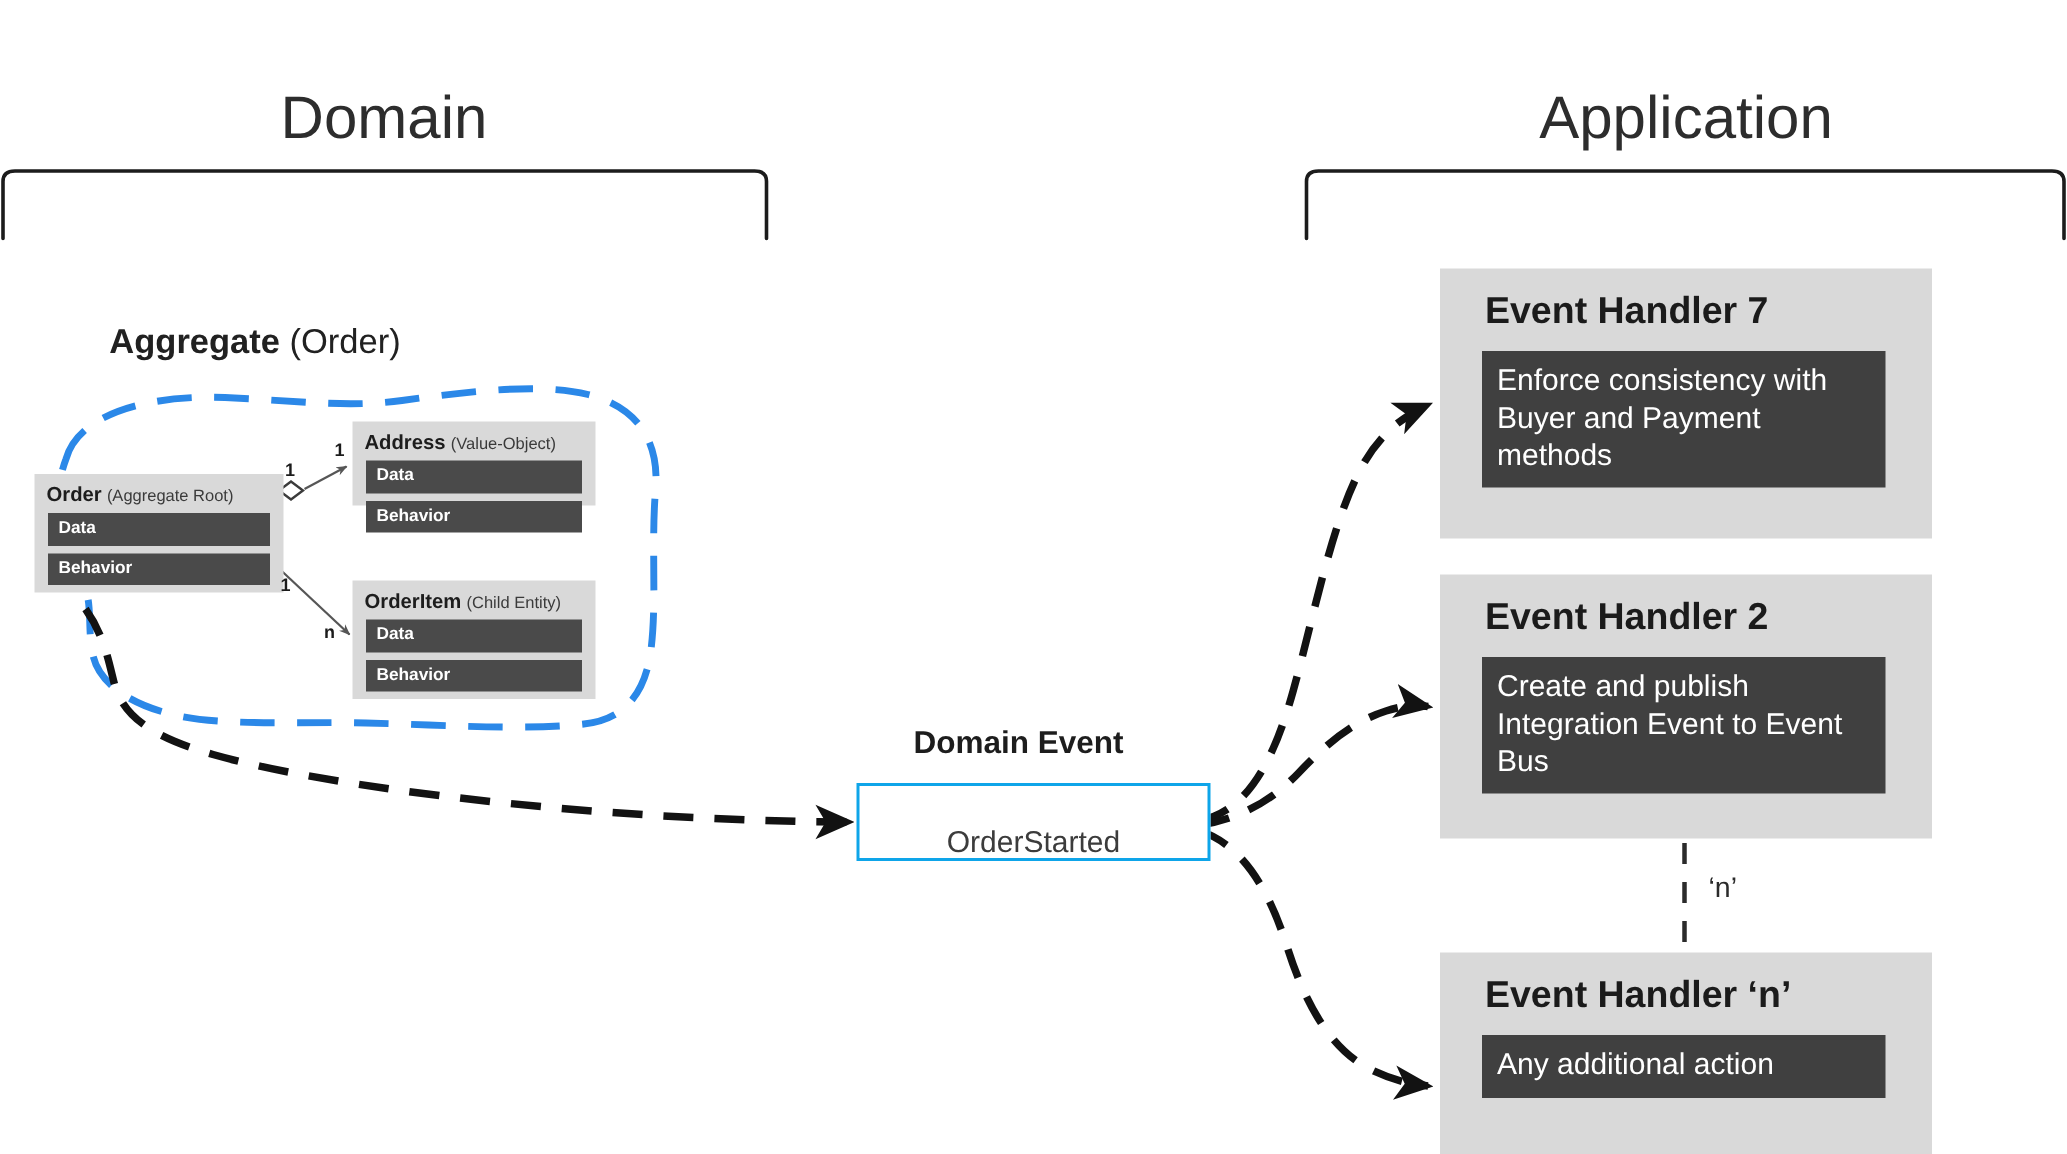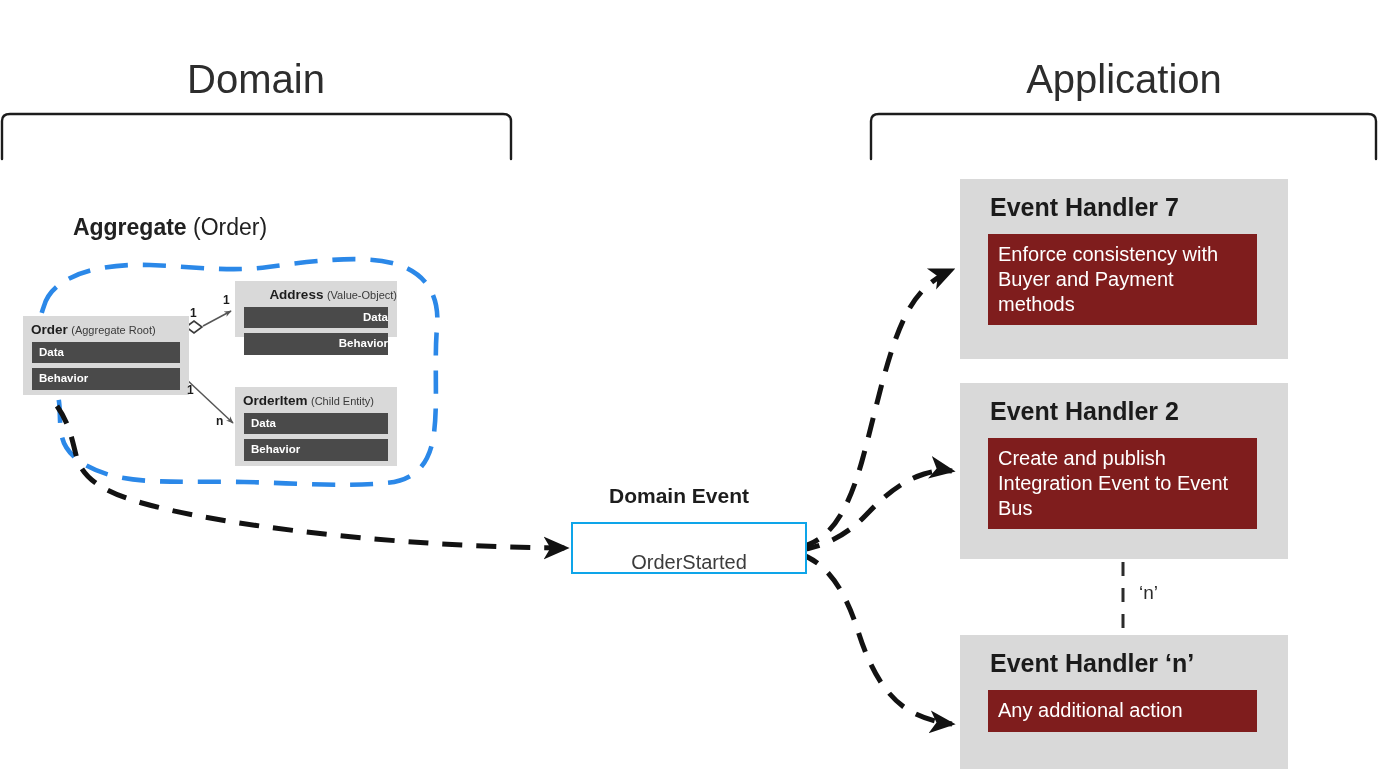--- a/index.html
+++ b/index.html
@@ -87,21 +87,21 @@
     font-size: 11.5px;
     font-weight: bold;
     line-height: 1;
     padding: 5px 0 5px 7px;
     margin: 0 9px 5px 9px;
     box-sizing: border-box;
     white-space: nowrap;
   }
 
   #ent-order     { left: 23px;  top: 275px; width: 166px; height: 79px; }
-  #ent-address   { left: 235px; top: 240px; width: 162px; height: 56px; text-align: right; }
+  #ent-address   { left: 235px; top: 240px; width: 162px; height: 56px; }
   #ent-orderitem { left: 235px; top: 346px; width: 162px; height: 79px; }
 
   
   .mult {
     position: absolute;
     font-size: 12px;
     font-weight: bold;
     color: #1b1b1b;
     line-height: 1;
     white-space: nowrap;
@@ -154,21 +154,21 @@
   }
   .handler .h-title {
     font-size: 25px;
     font-weight: bold;
     color: #1b1b1b;
     line-height: 1;
     padding: 16px 0 0 30px;
     white-space: nowrap;
   }
   .handler .h-body {
-    background: #7f1d1d;
+    background: #404040;
     color: #ffffff;
     font-size: 20px;
     line-height: 1.24;
     margin: 14px 31px 0 28px;
     padding: 8px 10px 9px 10px;
     box-sizing: border-box;
   }
   #handler-1 { top: 138px; height: 180px; }
   #handler-2 { top: 342px; height: 176px; }
   #handler-3 { top: 594px; height: 175px; }

